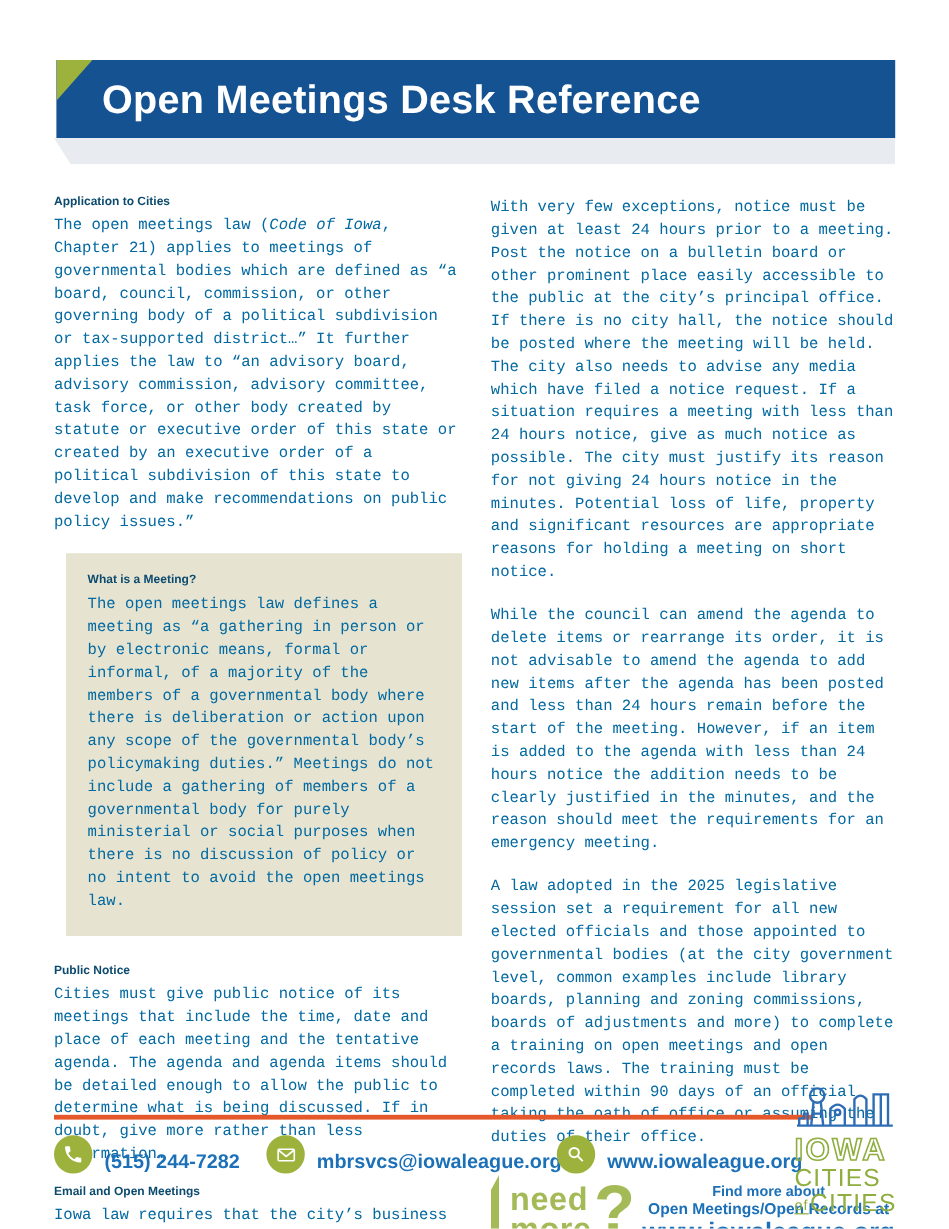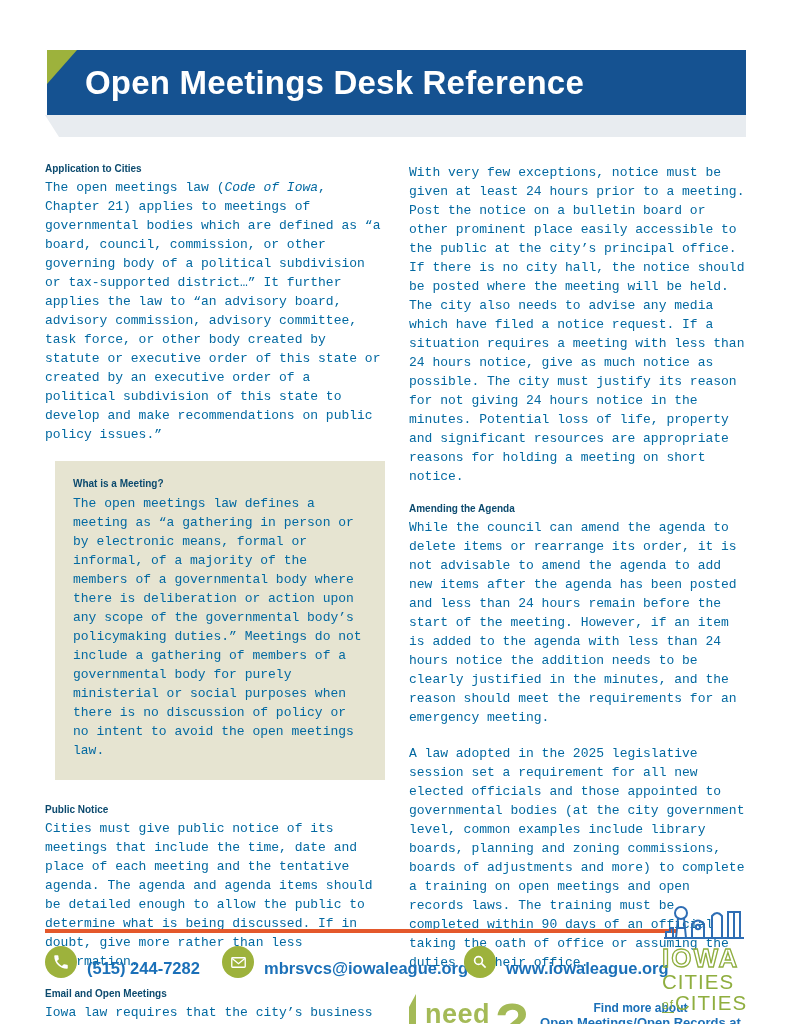--- a/index.html
+++ b/index.html
@@ -160,21 +160,20 @@
 
     </div>
 
     <div class="col right">
 
       <div class="section">
         <p class="sec-body">With very few exceptions, notice must be given at least 24 hours prior to a meeting. Post the notice on a bulletin board or other prominent place easily accessible to the public at the city’s principal office. If there is no city hall, the notice should be posted where the meeting will be held. The city also needs to advise any media which have filed a notice request. If a situation requires a meeting with less than 24 hours notice, give as much notice as possible. The city must justify its reason for not giving 24 hours notice in the minutes. Potential loss of life, property and significant resources are appropriate reasons for holding a meeting on short notice.</p>
       </div>
 
       <div class="section">
-        <h2 class="sec-head">Amending the Agenda</h2>
         <p class="sec-body">While the council can amend the agenda to delete items or rearrange its order, it is not advisable to amend the agenda to add new items after the agenda has been posted and less than 24 hours remain before the start of the meeting. However, if an item is added to the agenda with less than 24 hours notice the addition needs to be clearly justified in the minutes, and the reason should meet the requirements for an emergency meeting.</p>
       </div>
 
       <div class="section">
         <p class="sec-body">A law adopted in the 2025 legislative session set a requirement for all new elected officials and those appointed to governmental bodies (at the city government level, common examples include library boards, planning and zoning commissions, boards of adjustments and more) to complete a training on open meetings and open records laws. The training must be completed within 90 days of an official taking the oath of office or assuming the duties of their office.</p>
       </div>
 
       <div class="needmore">
         <div class="nm-left-bar"></div>
         <div class="nm-bottom-bar"></div>

